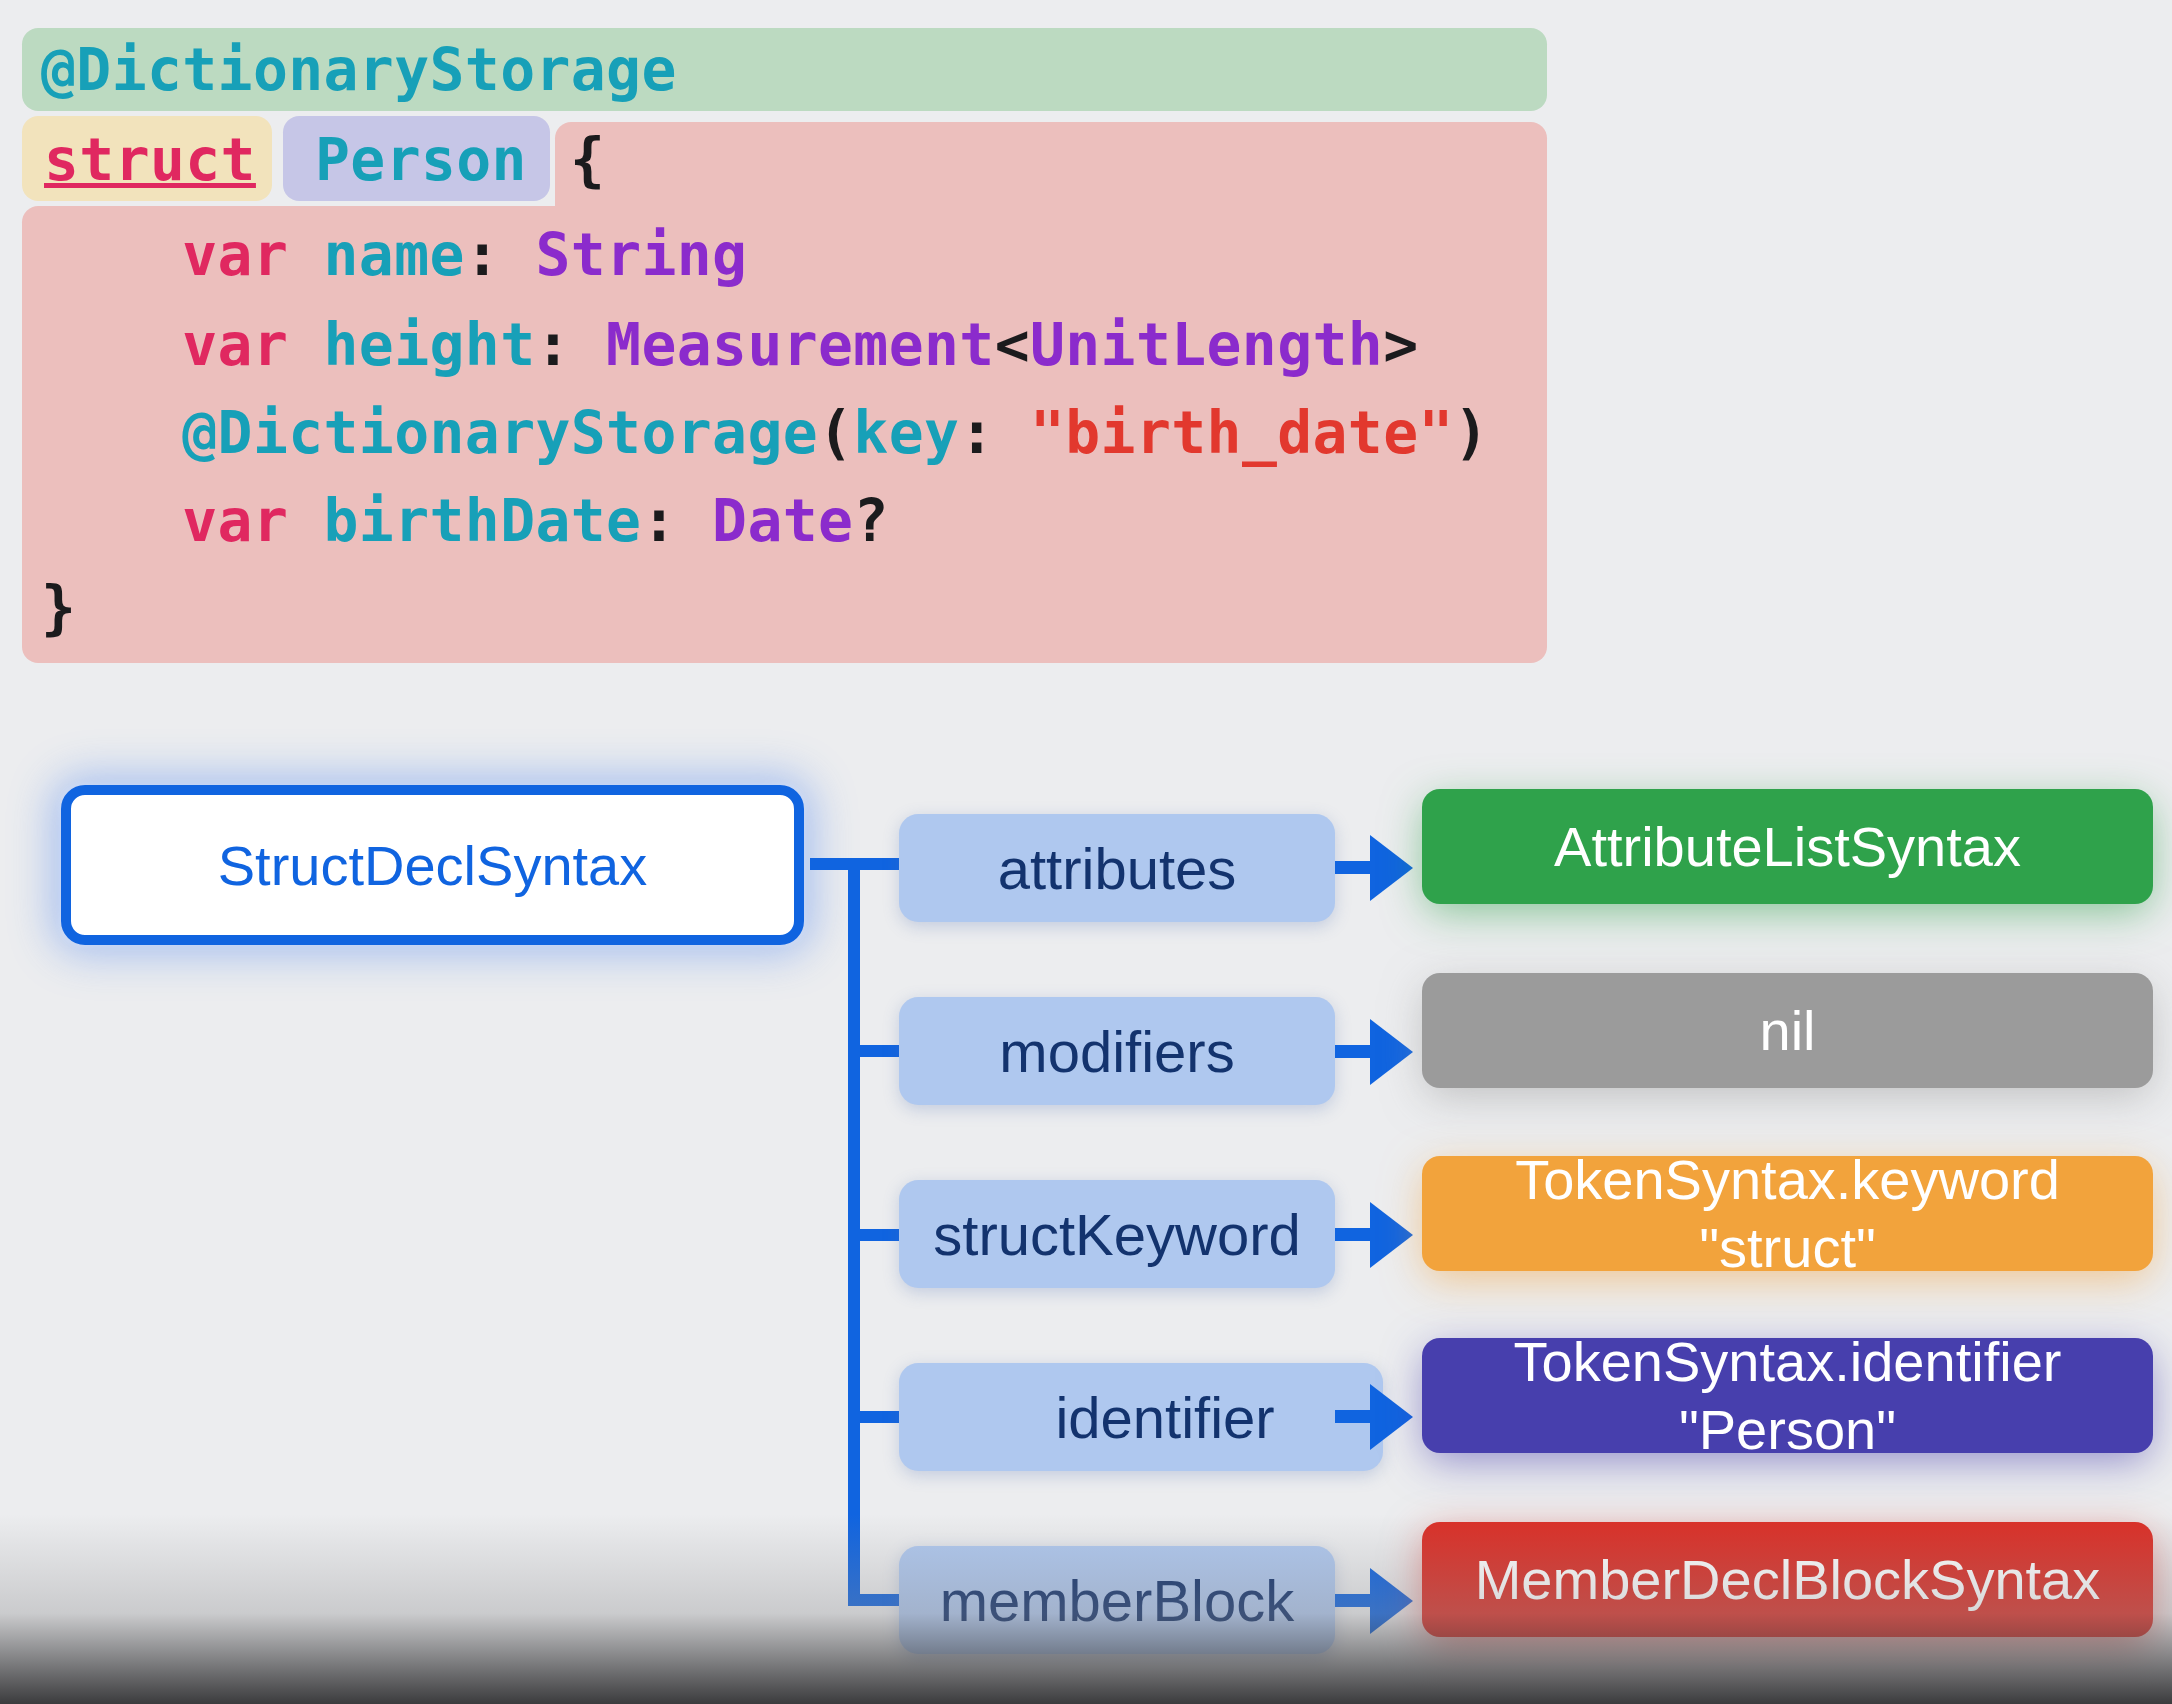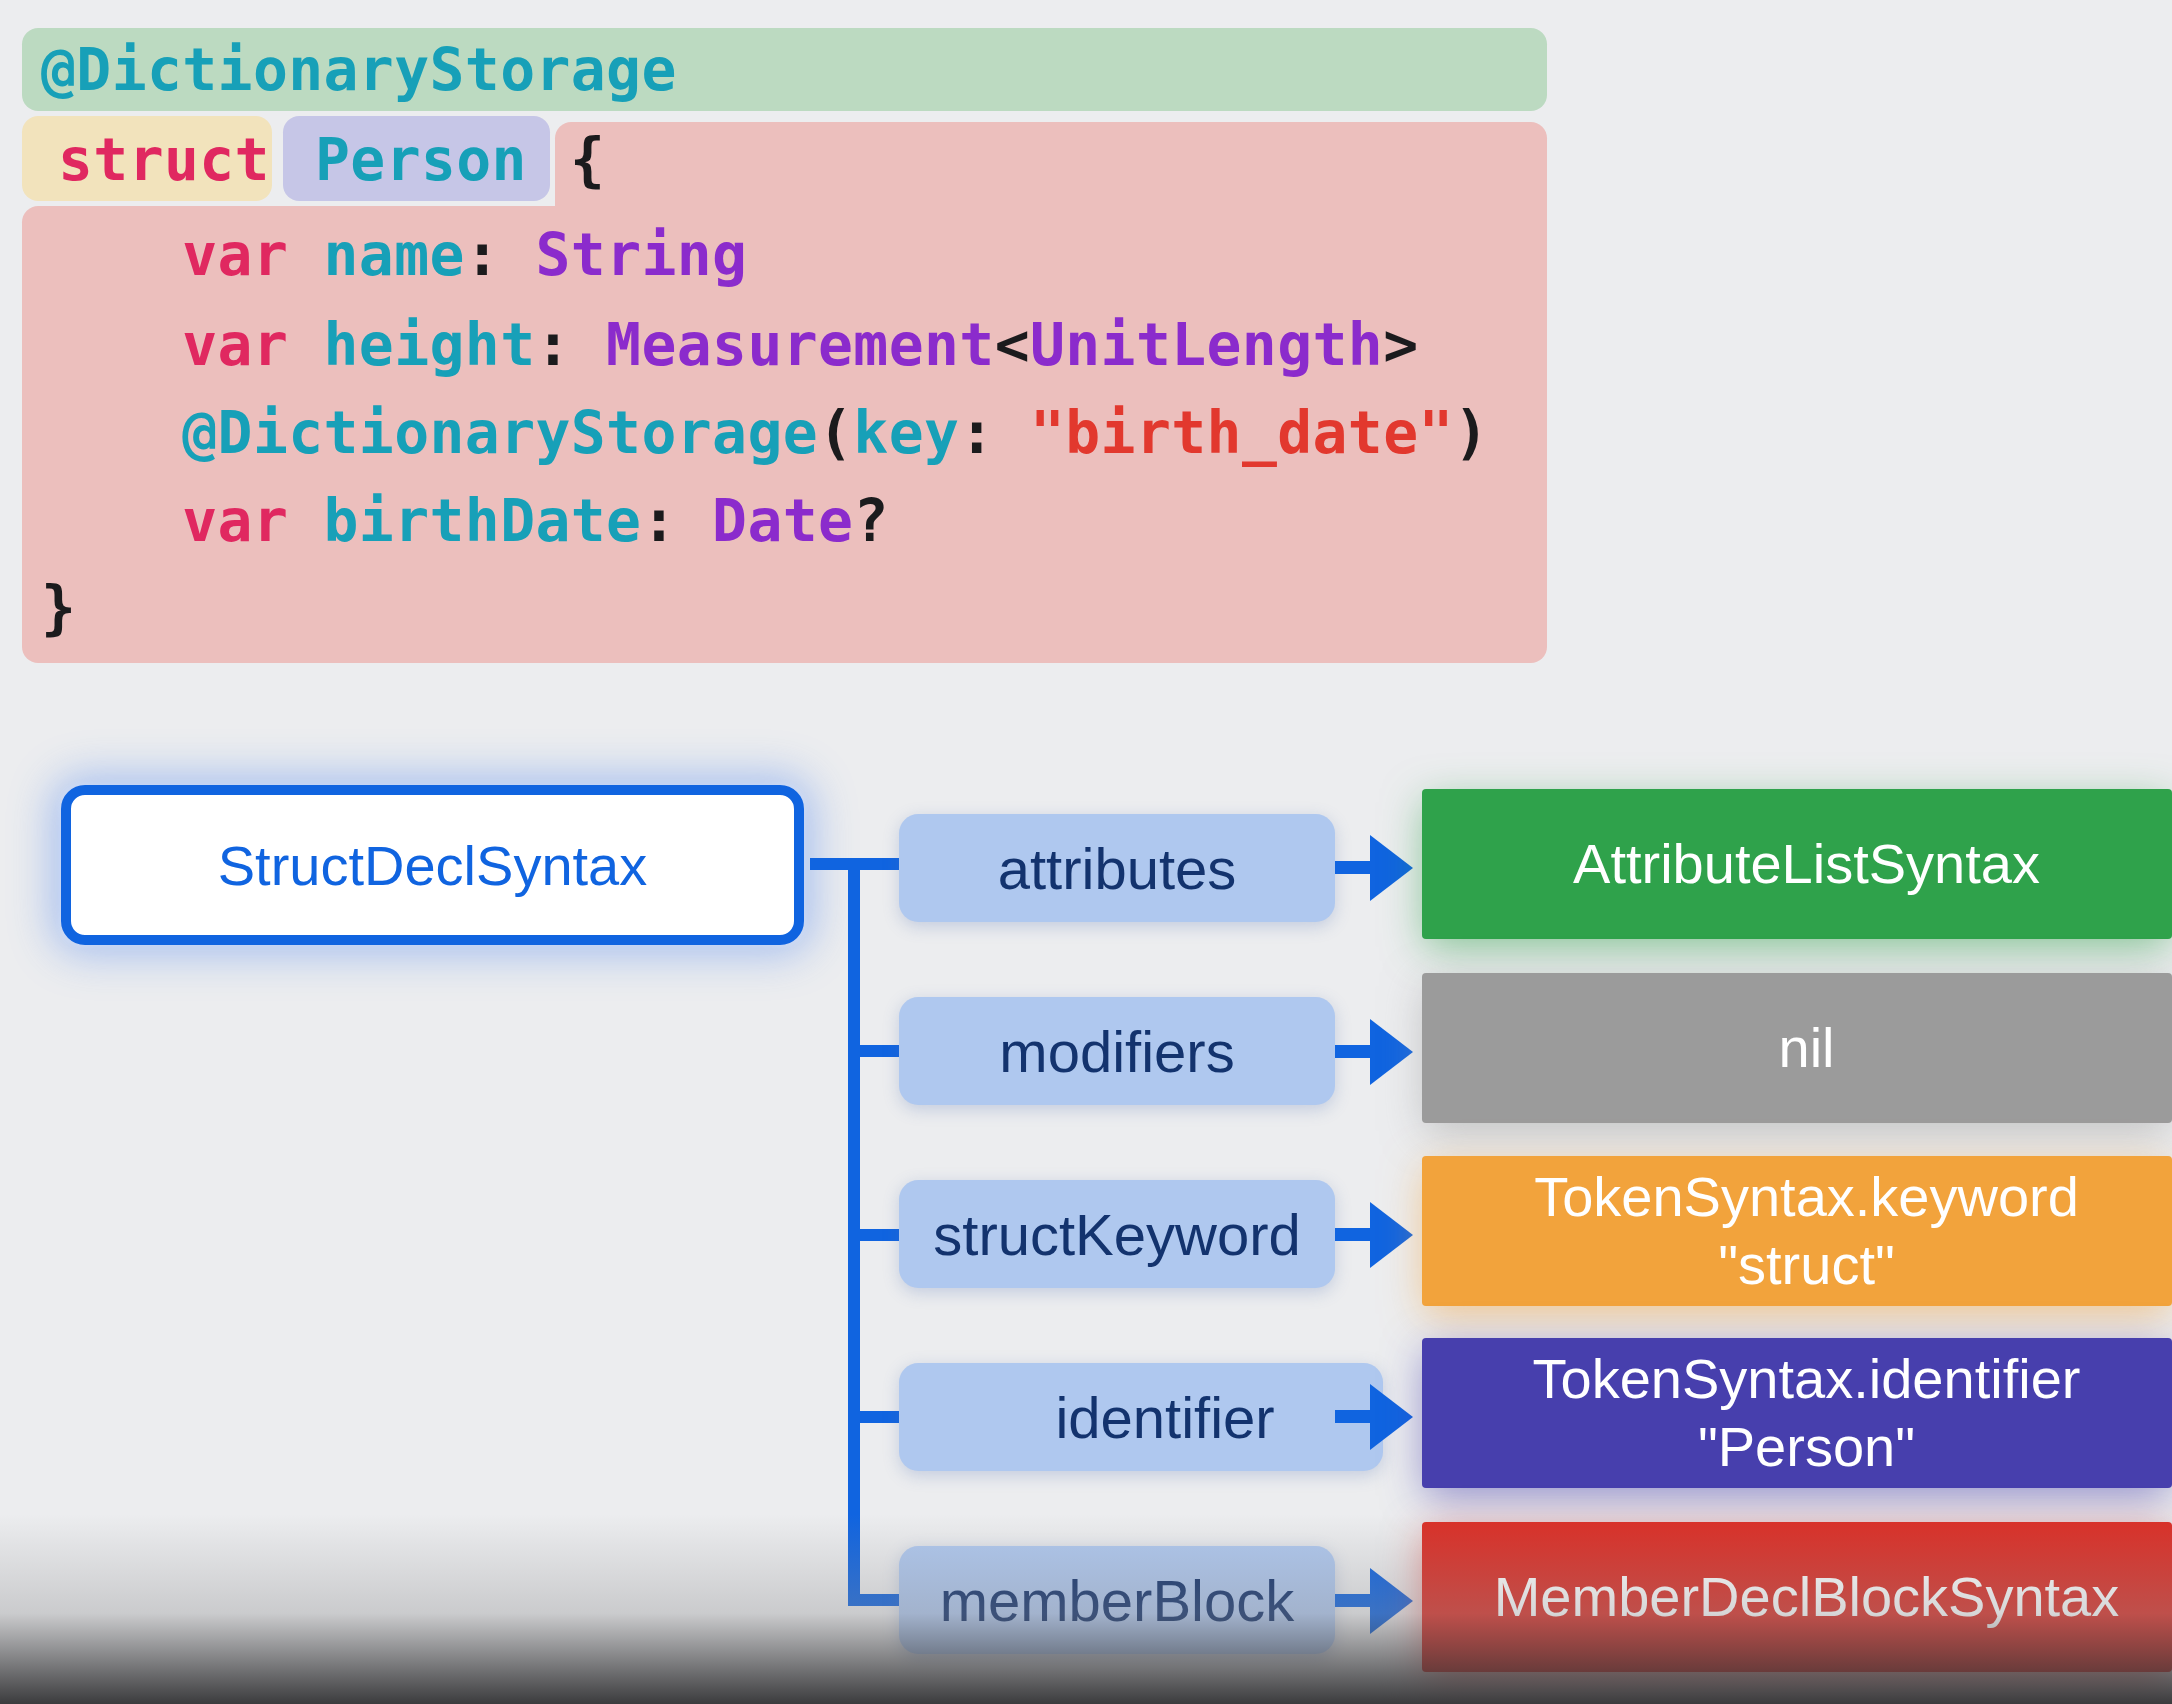--- a/index.html
+++ b/index.html
@@ -25,21 +25,21 @@
   .hl-tan{left:22px;top:116px;width:250px;height:85px;border-radius:16.3px;background:#F2E3BC;}
   .hl-lavender{left:283px;top:116px;width:267px;height:85px;border-radius:16.3px;background:#C6C6E7;}
   .hl-pink-top{left:555px;top:122px;width:992px;height:84px;border-radius:16.3px 16.3px 0 0;background:#ECBFBD;}
   .hl-pink-main{left:22px;top:206px;width:1525px;height:457px;border-radius:16.3px 0 16.3px 16.3px;background:#ECBFBD;}
   .code-line{
     position:absolute;left:41px;height:83px;line-height:83px;
     font-family:"DejaVu Sans Mono", monospace;font-weight:bold;font-size:58px;
     white-space:pre;letter-spacing:0.4px;
   }
   .code-line.line-1 span{position:absolute;top:0;}
-  .code-line.line-1 span:nth-child(1){left:17px;}
+  .code-line.line-1 span:nth-child(1){left:3px;text-decoration:underline;}
   .code-line.line-1 span:nth-child(2){left:256px;margin-left:18px;}
   .code-line.line-1 span:nth-child(3){left:529px;}
   .tok-teal{color:var(--code-teal);}
   .tok-pink{color:var(--code-pink);}
   .tok-purple{color:var(--code-purple);}
   .tok-red{color:var(--code-red);}
   .tok-black{color:var(--code-black);}
   
   .root-node{
     position:absolute;left:61px;top:785px;width:743px;height:160px;
@@ -57,22 +57,22 @@
     text-align:center;
   }
   .prop-node span{color:var(--navy);font-size:58px;font-weight:500;}
   .arrow-stem{position:absolute;left:1335px;width:39px;height:13.4px;background:var(--accent);}
   .arrow-head{
     position:absolute;left:1370px;width:0;height:0;
     border-top:33px solid transparent;border-bottom:33px solid transparent;
     border-left:43px solid var(--accent);
   }
   .value-node{
-    position:absolute;left:1422px;width:731px;height:150px;border-radius:4px;
-    display:flex;flex-direction:column;align-items:center;justify-content:center;padding-left:19px;
+    position:absolute;left:1422px;width:731px;height:115px;border-radius:18px;
+    display:flex;flex-direction:column;align-items:center;justify-content:center;
   }
   .value-node span{color:#fff;font-size:56px;line-height:68px;font-weight:400;}
   
   .bottom-fade{
     position:absolute;left:0;top:1514px;width:2172px;height:191px;
     background:linear-gradient(180deg, rgba(236,237,239,0) 0%, rgba(140,140,142,0.35) 52%, rgba(48,48,50,0.95) 100%);
     pointer-events:none;
   }
 </style>
 </head>

